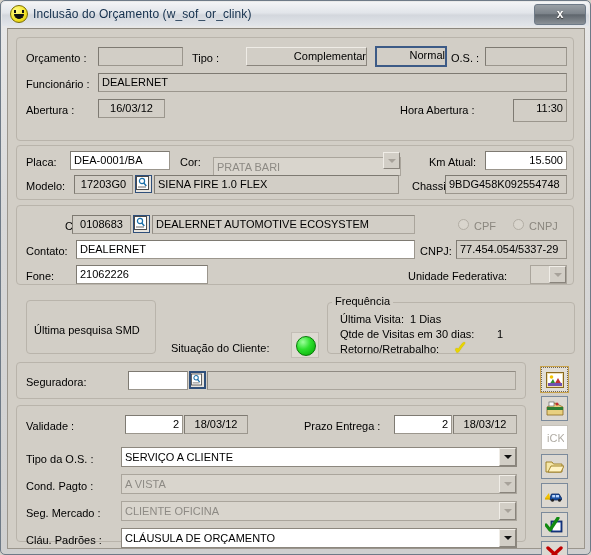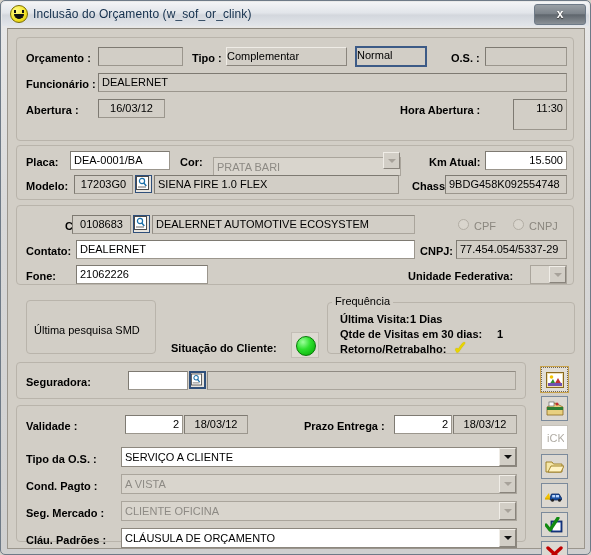--- a/index.html
+++ b/index.html
@@ -84,21 +84,21 @@
   }
   .grp {
     position: absolute;
     box-sizing: border-box;
     border: 1px solid #b9b4ab;
     border-radius: 4px;
   }
   .lbl {
     position: absolute;
     font-size: 11px;
-    font-weight: bold;
+    font-weight: normal;
     color: #000;
     white-space: nowrap;
     line-height: 14px;
   }
   .lbl.norm { font-weight: normal; }
   .fld {
     position: absolute;
     box-sizing: border-box;
     background: #fff;
     border: 1px solid #9b968d;
@@ -125,23 +125,24 @@
   .btnflat {
     position: absolute;
     box-sizing: border-box;
     background: #d2cec6;
     border: 1px solid #a9a49b;
     border-top-color: #efece6;
     border-left-color: #efece6;
     border-right-color: #8a857d;
     border-bottom-color: #8a857d;
     font-size: 11px;
-    text-align: left;
+    text-align: right;
     line-height: 17px;
     color: #000;
+    margin-left: 20px;
   }
   .btnflat.focus {
     border: 2px solid #3c5a86;
     line-height: 15px;
   }
   
   .combo {
     position: absolute;
     box-sizing: border-box;
     background: #fff;
@@ -281,21 +282,21 @@
     <div class="lbl" style="left:443px; top:22px;">O.S. :</div>
     <div class="fld ro" style="left:477px; top:18px; width:82px; height:19px;"></div>
 
     <div class="lbl" style="left:18px; top:48px;">Funcionário :</div>
     <div class="fld ro" style="left:90px; top:44px; width:469px; height:19px;">DEALERNET</div>
 
     <div class="lbl" style="left:18px; top:74px;">Abertura :</div>
     <div class="fld ro center" style="left:90px; top:70px; width:67px; height:19px;">16/03/12</div>
 
     <div class="lbl" style="left:392px; top:74px;">Hora Abertura :</div>
-    <div class="fld ro right" style="left:505px; top:70px; width:54px; height:31px;padding-left:10px;">11:30</div>
+    <div class="fld ro right" style="left:505px; top:70px; width:54px; height:23px;padding-left:10px;">11:30</div>
 
     <div class="grp" style="left:8px; top:116px; width:558px; height:55px;"></div>
 
     <div class="lbl" style="left:18px; top:126px;">Placa:</div>
     <div class="fld" style="left:62px; top:122px; width:100px; height:19px;">DEA-0001/BA</div>
 
     <div class="lbl" style="left:172px; top:126px;">Cor:</div>
     <div class="combo dis" style="left:205px; top:128px; width:188px; height:19px;">PRATA BARI</div>
     <div class="arrow dis" style="left:375px; top:123px; height:17px;">
         <i></i>

